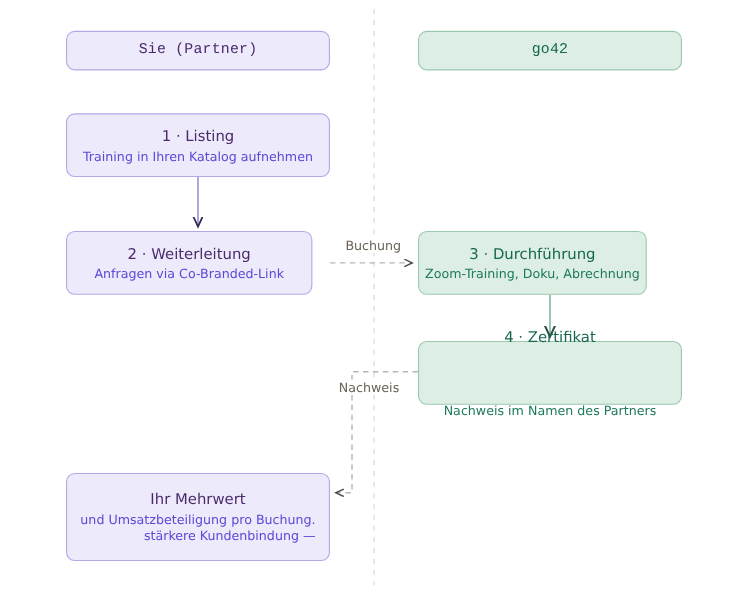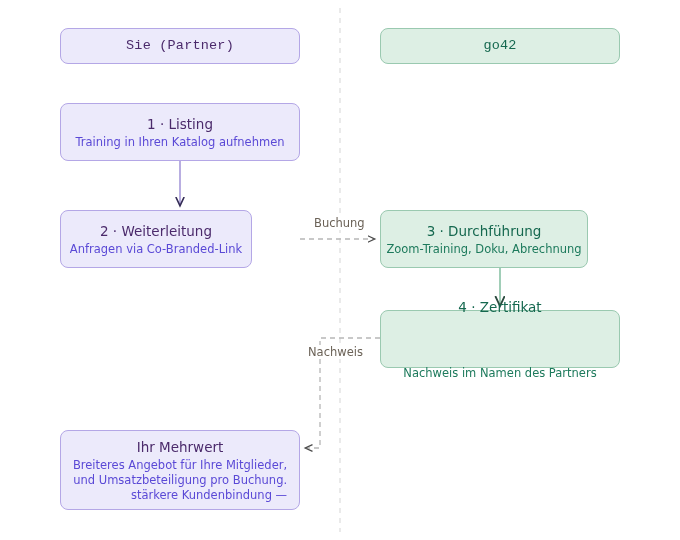--- a/index.html
+++ b/index.html
@@ -82,21 +82,21 @@
   }
   .node-sub .sub-line {
     display: block;
     white-space: nowrap;
     text-align: right;
   }
   
   #node-partner-lane   { left: 60px;  top: 28px;  width: 240px; }
   #node-go42-lane      { left: 380px; top: 28px;  width: 240px; }
   #node-step-1         { left: 60px;  top: 103px; width: 240px; height: 58px; }
-  #node-step-2         { left: 60px;  top: 210px; width: 192px; height: 58px; }
+  #node-step-2         { left: 60px;  top: 210px; width: 224px; height: 58px; }
   #node-step-3         { left: 380px; top: 210px; width: 208px; height: 58px; }
   #node-step-4         { left: 380px; top: 310px; width: 240px; height: 58px; gap: 48px; }
   #node-value          { left: 60px;  top: 430px; width: 240px; height: 80px; }
 
   .edge-label {
     position: absolute;
     font-size: 11.5px;
     color: #6b6257;
     white-space: nowrap;
     background: #ffffff;
@@ -166,21 +166,20 @@
   <div id="node-step-4" class="node pal-green">
     <div class="node-title">4 · Zertifikat</div>
     <div class="node-sub">
       <span class="sub-line">Nachweis im Namen des Partners</span>
     </div>
   </div>
 
   <div id="node-value" class="node pal-purple">
     <div class="node-title">Ihr Mehrwert</div>
     <div class="node-sub">
-      <span class="sub-line">Breiteres Angebot für Ihre Mitglieder,</span>
       <span class="sub-line">und Umsatzbeteiligung pro Buchung.</span>
       <span class="sub-line">stärkere Kundenbindung —</span>
     </div>
   </div>
 
   <div id="label-buchung" class="edge-label">Buchung</div>
   <div id="label-nachweis" class="edge-label">Nachweis</div>
 
 </div>
 

